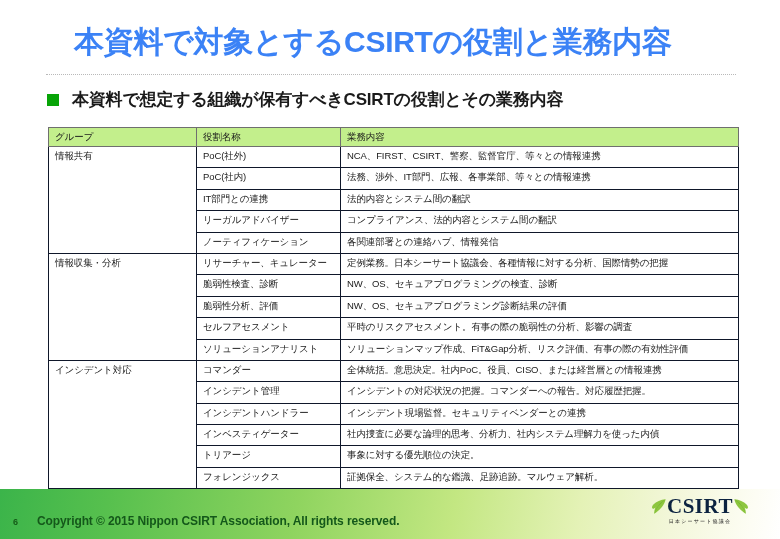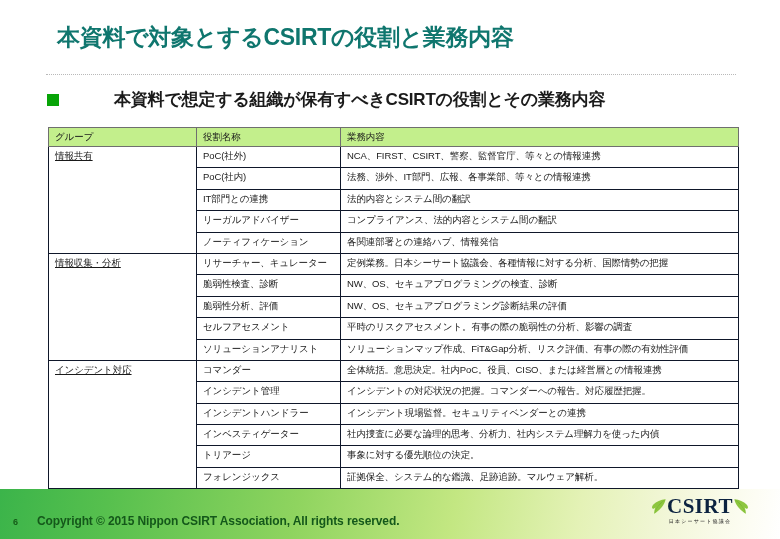--- a/index.html
+++ b/index.html
@@ -18,25 +18,25 @@
     position: absolute;
     left: 0; top: 0;
     width: 780px;
     height: 539px;
     background: #ffffff;
   }
 
   
   #slide-title {
     position: absolute;
-    left: 57px;
+    left: 74px;
     top: 22px;
-    font-size: 23px;
-    font-weight: bold;
-    color: #0f766e;
+    font-size: 30px;
+    font-weight: bold;
+    color: #3b82f6;
     letter-spacing: -0.3px;
     white-space: nowrap;
   }
   #title-rule {
     position: absolute;
     left: 46px;
     top: 74px;
     width: 690px;
     height: 0;
     border-top: 1px dotted #b9b9b9;
@@ -56,21 +56,20 @@
     background: #07a407;
     margin-right: 13px;
     flex: 0 0 auto;
   }
   #subhead-text {
     font-size: 17px;
     font-weight: bold;
     color: #1a1a1a;
     letter-spacing: -0.2px;
     white-space: nowrap;
-    margin-left: 42px;
   }
 
   
   #role-table {
     position: absolute;
     left: 48px;
     top: 127px;
     width: 690px;
     border-collapse: collapse;
     table-layout: fixed;
@@ -93,21 +92,20 @@
   #role-table thead th {
     background: #c3ef8c;
     height: 12px;
     border-color: #6f6f6f;
   }
   #role-table tbody td {
     height: 14.4px;
   }
   #role-table td.grp {
     vertical-align: top;
-    text-decoration: underline;
   }
   #role-table tbody tr td {
     background: #ffffff;
   }
 
   
   #footer {
     position: absolute;
     left: 0;
     bottom: 0;

